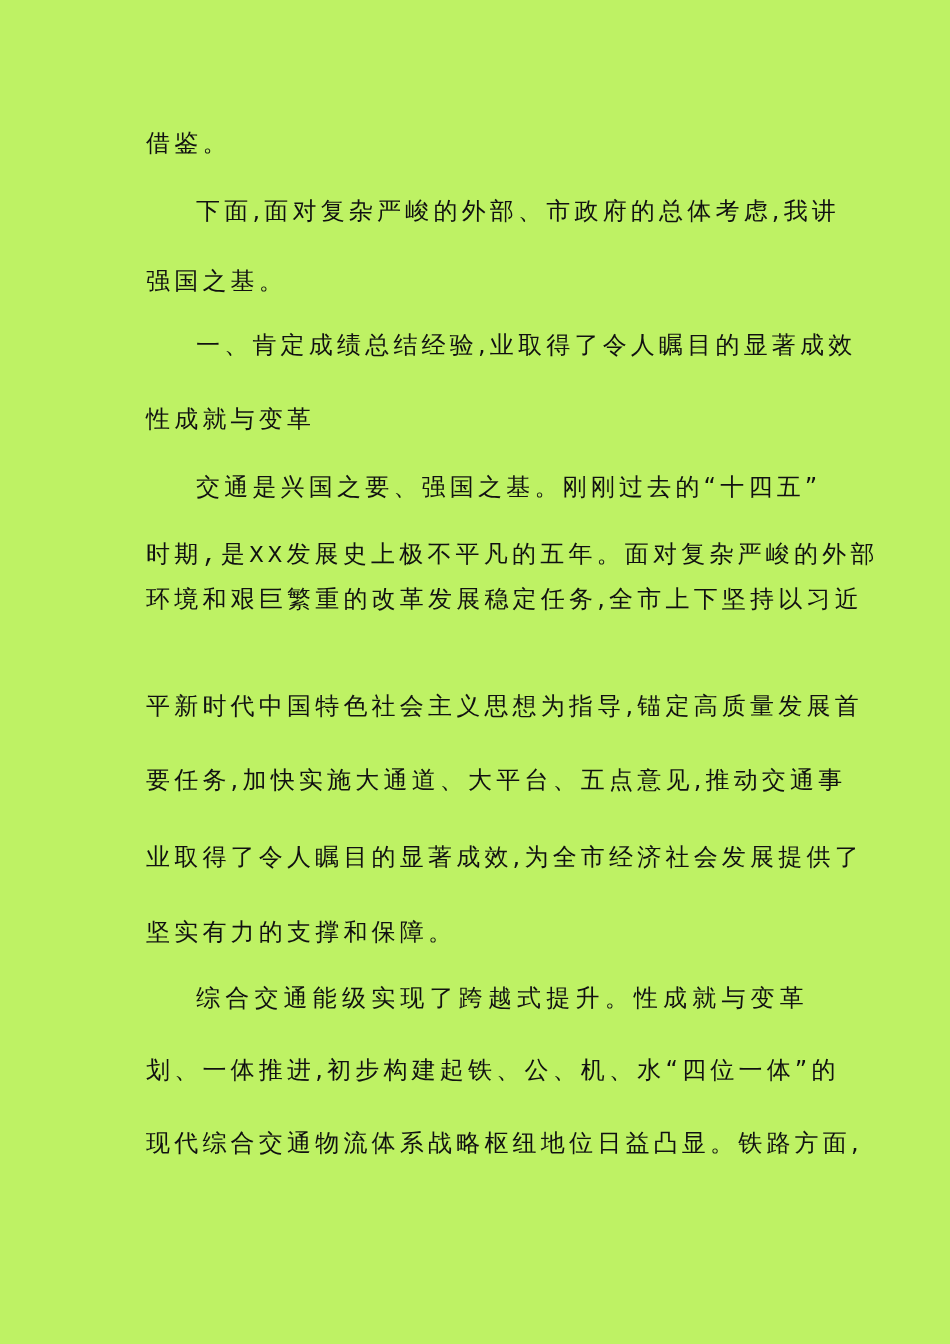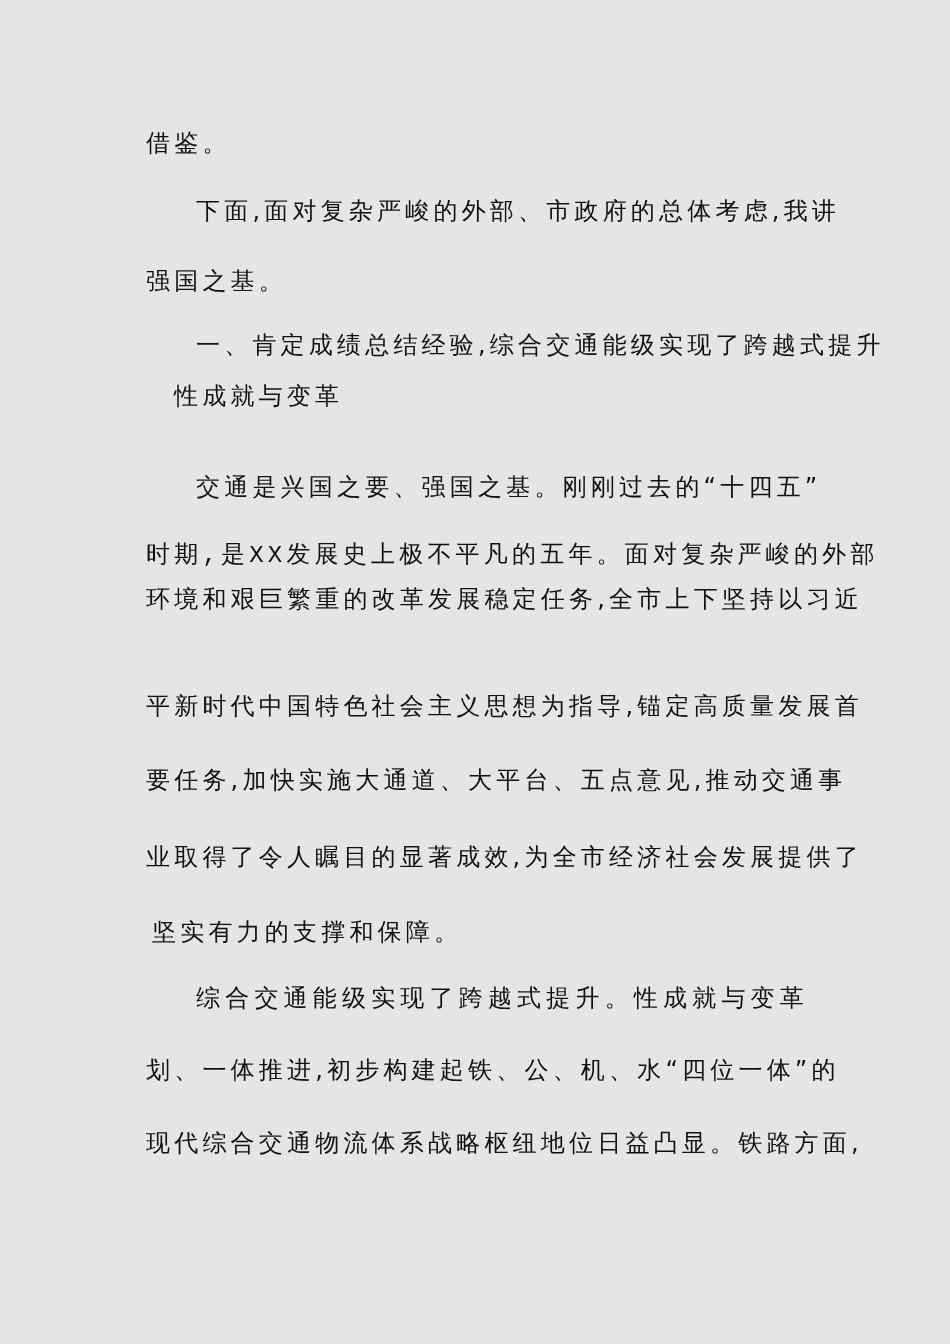--- a/index.html
+++ b/index.html
@@ -13,21 +13,21 @@
       position: relative;
       overflow: hidden;
       font-family: "DejaVu Sans", "Liberation Sans", sans-serif;
       color: #111111;
     }
     .page {
       position: absolute;
       left: 0; top: 0;
       width: 950px;
       height: 1344px;
-      background: #e5e5e5;
+      background: #bef264;
     }
     .line {
       position: absolute;
       left: 146px;
       width: 662px;
       font-size: 24px;
       line-height: 30px;
       white-space: nowrap;
       letter-spacing: 4.2px;
       text-align: justify;
@@ -41,25 +41,25 @@
       width: 612px;
     }
   </style>
 </head>
 <body>
 
 <div class="page">
   <div class="line short" style="top:128px;">借鉴。</div>
   <div class="line indent" style="top:196px;">下面,面对复杂严峻的外部、市政府的总体考虑,我讲</div>
   <div class="line short" style="top:266px;">强国之基。</div>
-  <div class="line indent" style="top:330px;">一、肯定成绩总结经验,综合交通能级实现了跨越式提升</div>
-  <div class="line short" style="top:381px;margin-left:28px;">性成就与变革</div>
+  <div class="line indent" style="top:330px;">一、肯定成绩总结经验,业取得了令人瞩目的显著成效</div>
+  <div class="line short" style="top:404px;">性成就与变革</div>
   <div class="line indent" style="top:472px;">交通是兴国之要、强国之基。刚刚过去的“十四五”</div>
   <div class="line" style="top:541px;font-family:Liberation Mono, monospace;">时期,是XX发展史上极不平凡的五年。面对复杂严峻的外部</div>
   <div class="line" style="top:584px;">环境和艰巨繁重的改革发展稳定任务,全市上下坚持以习近</div>
   <div class="line" style="top:691px;">平新时代中国特色社会主义思想为指导,锚定高质量发展首</div>
   <div class="line" style="top:765px;">要任务,加快实施大通道、大平台、五点意见,推动交通事</div>
   <div class="line" style="top:842px;">业取得了令人瞩目的显著成效,为全市经济社会发展提供了</div>
-  <div class="line short" style="top:917px;margin-left:6px;">坚实有力的支撑和保障。</div>
+  <div class="line short" style="top:917px;">坚实有力的支撑和保障。</div>
   <div class="line indent" style="top:983px;">综合交通能级实现了跨越式提升。性成就与变革</div>
   <div class="line" style="top:1055px;">划、一体推进,初步构建起铁、公、机、水“四位一体”的</div>
   <div class="line" style="top:1128px;">现代综合交通物流体系战略枢纽地位日益凸显。铁路方面,</div>
 </div>
 
 </body></html>

